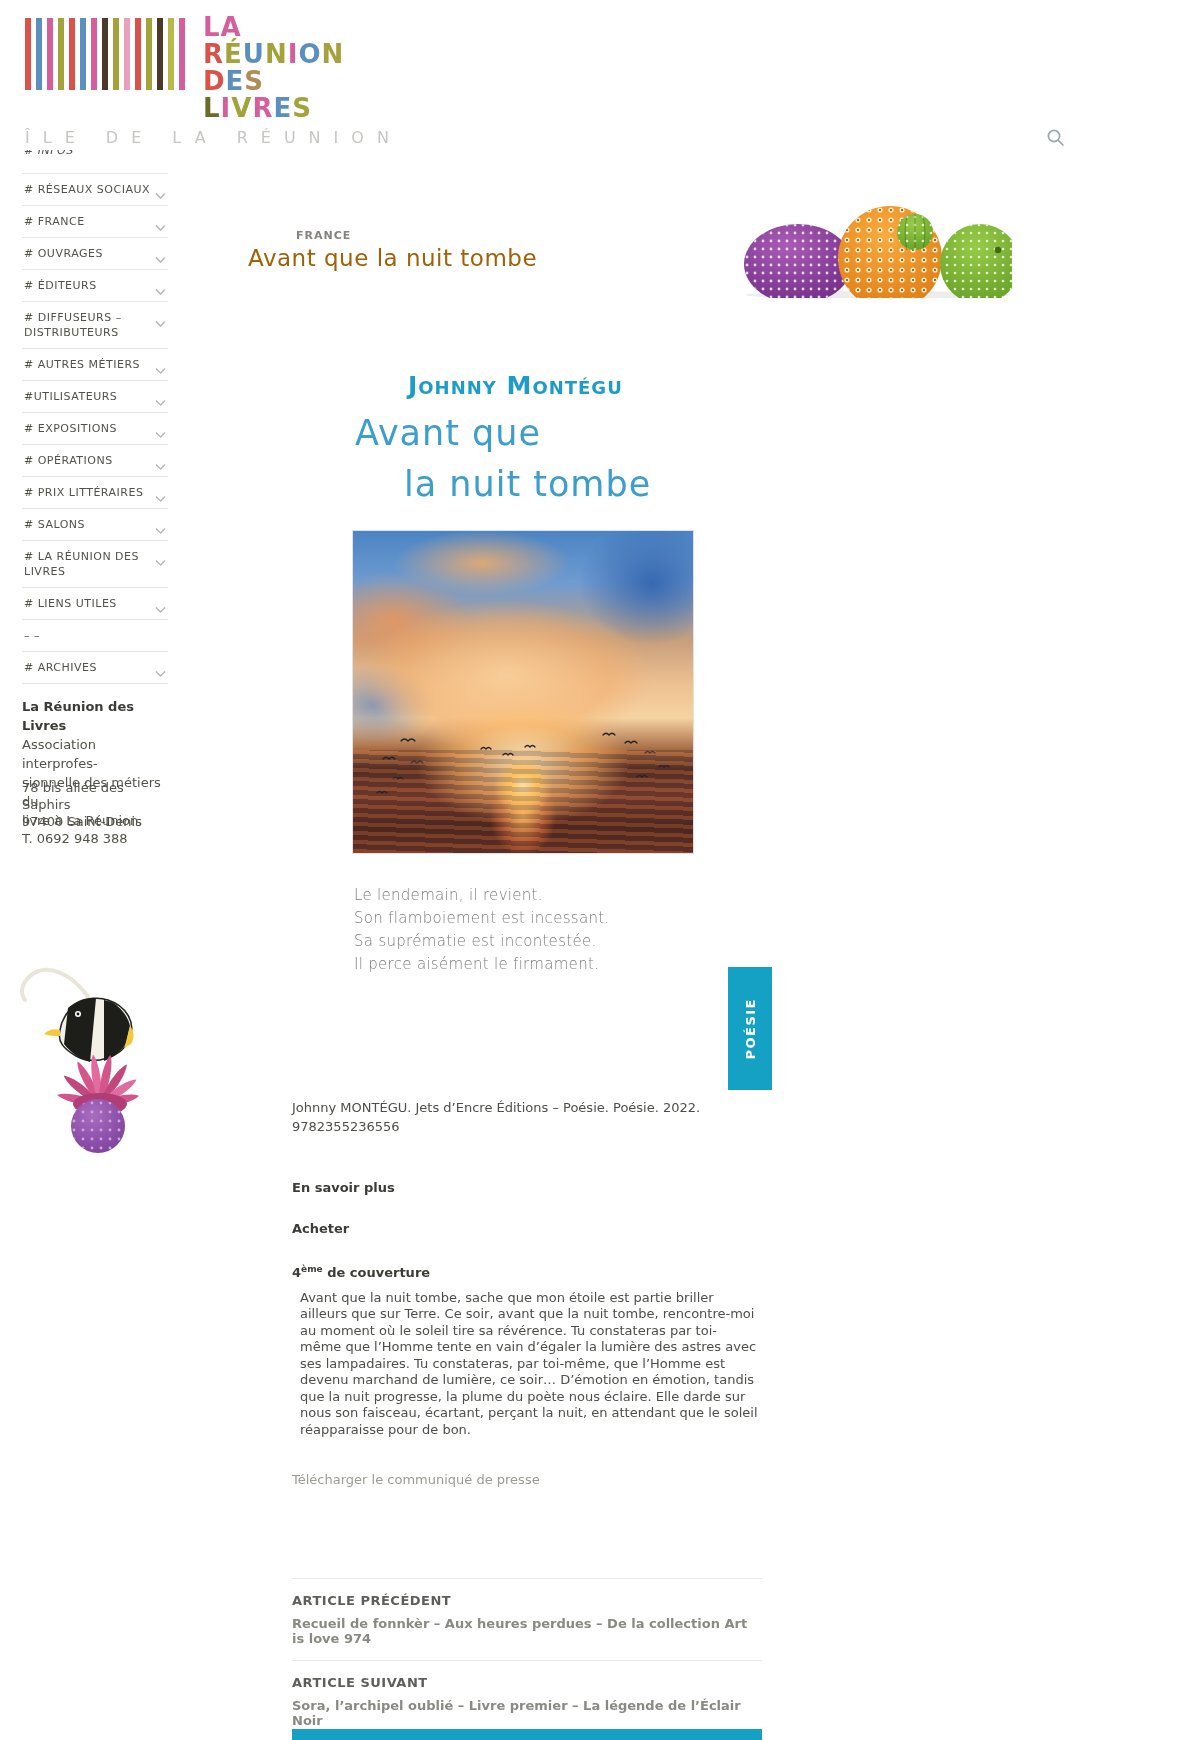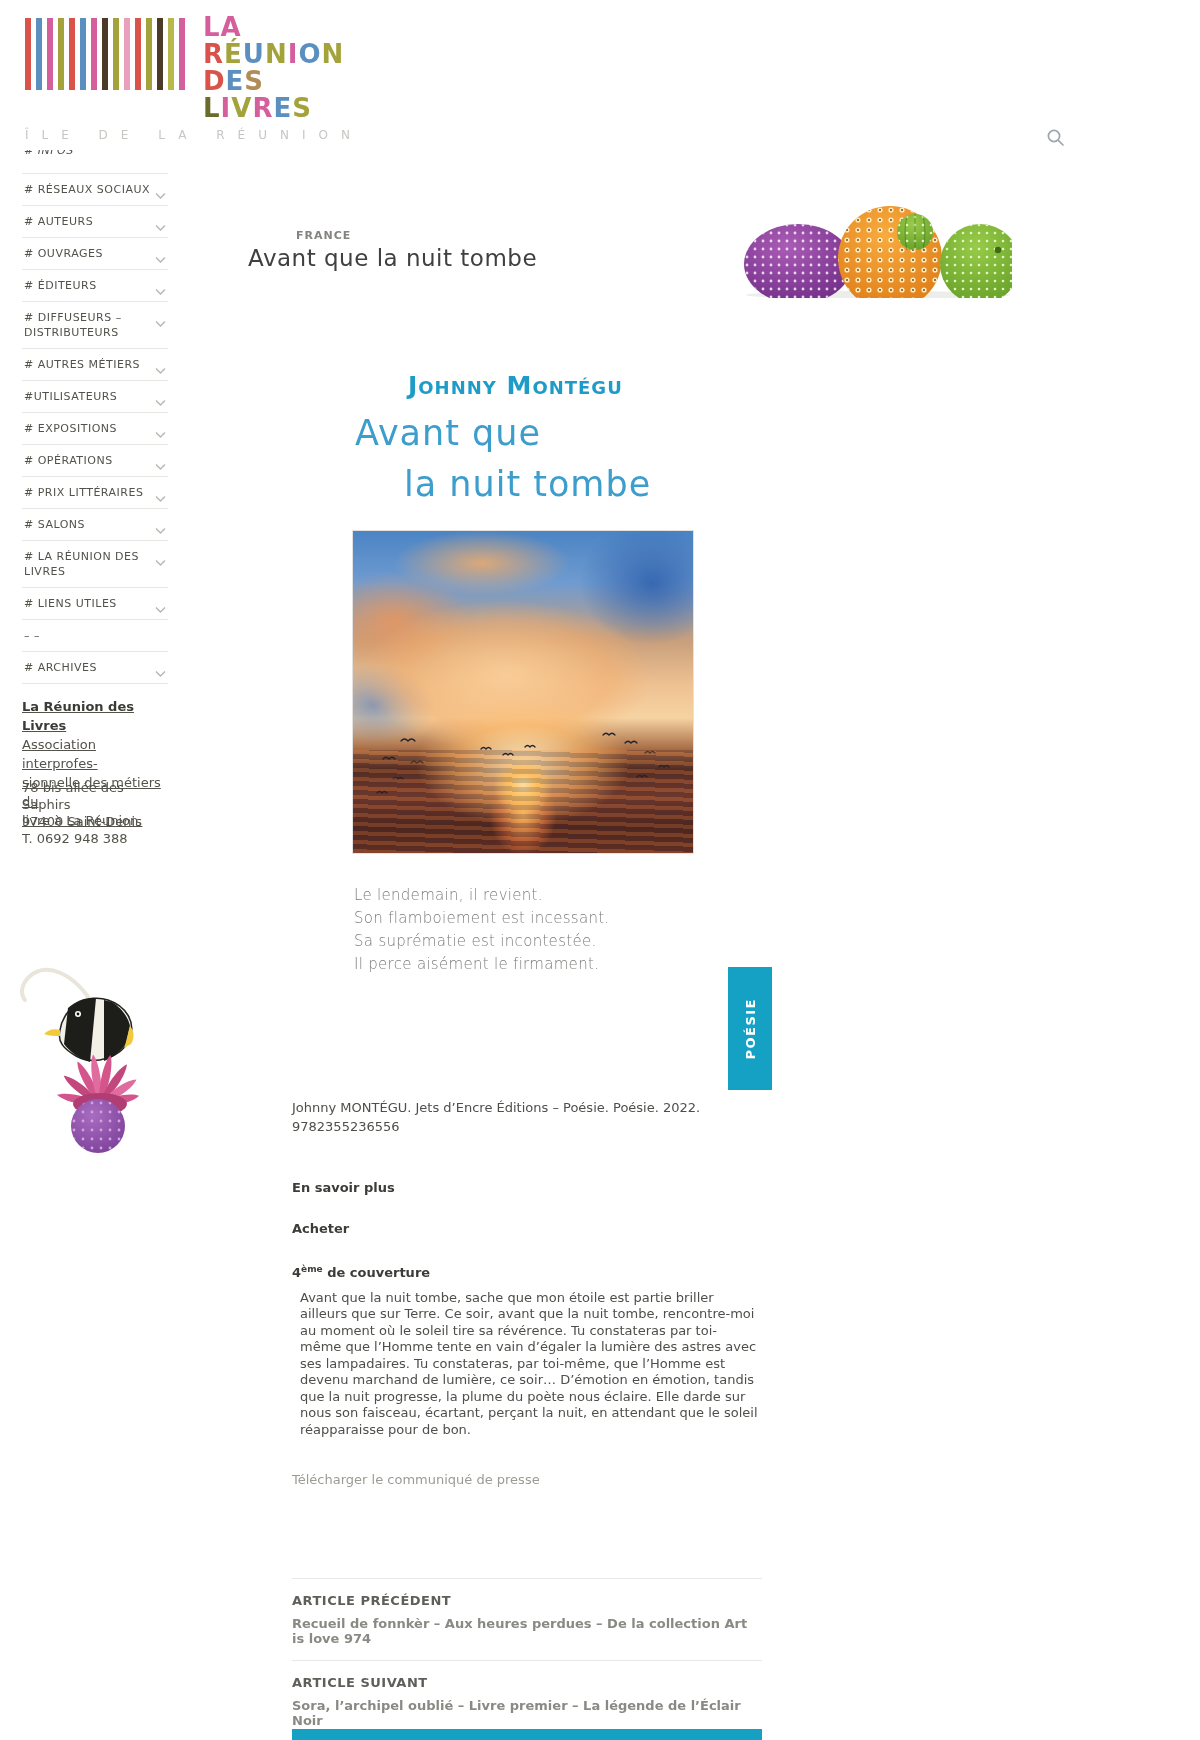--- a/index.html
+++ b/index.html
@@ -4,36 +4,36 @@
 <style>
   html,body{margin:0;padding:0;background:#fff;}
   .page{position:relative;width:1200px;height:1740px;background:#fff;overflow:hidden;
         font-family:"DejaVu Sans","Liberation Sans",sans-serif;color:#4e4e4a;}
   
   .logo{position:absolute;left:25px;top:14px;width:300px;cursor:pointer;}
   .logo-row{display:flex;align-items:flex-start;}
   .bars{display:flex;gap:5px;height:72px;margin-top:4px;}
   .bars span{width:6px;height:72px;display:block;}
   .logo-text{margin-left:18px;font-weight:bold;font-size:26px;line-height:27px;letter-spacing:1px;}
-  .logo-sub{margin-top:6px;font-size:12px;letter-spacing:13px;color:#c6c6c3;white-space:nowrap;}
+  .logo-sub{margin-top:6px;font-size:16px;letter-spacing:13px;color:#c6c6c3;white-space:nowrap;}
   
   .search{position:absolute;left:1046px;top:128px;width:20px;height:20px;cursor:pointer;}
   
   .sidebar{position:absolute;left:22px;top:150px;width:146px;}
   .side-item{position:relative;padding:8px 2px;border-bottom:1px solid #e7e7e3;cursor:pointer;}
   .side-label{font-size:11px;letter-spacing:.5px;color:#53524a;white-space:pre;line-height:15px;display:block;}
   .side-chev{position:absolute;right:2px;top:11px;}
   .side-item.clipped{padding-top:0;height:15px;overflow:hidden;}
   .side-item.clipped .side-label{margin-top:-7px;font-style:italic;}
-  .side-about{position:absolute;left:22px;top:697px;width:150px;font-size:13px;line-height:19px;color:#53524a;text-decoration:underline;}
+  .side-about{position:absolute;left:22px;top:697px;width:150px;font-size:13px;line-height:19px;color:#53524a;}
   .side-about b{color:#3a3a36;}
   .side-address{position:absolute;left:22px;top:779px;width:150px;font-size:13px;line-height:17px;color:#53524a;white-space:pre-line;}
   
   .kicker{position:absolute;left:296px;top:229px;font-size:11px;font-weight:bold;letter-spacing:1px;color:#85837d;}
-  .page-title{position:absolute;left:248px;top:245px;font-size:23px;letter-spacing:.5px;color:#404040;}
+  .page-title{position:absolute;left:248px;top:245px;font-size:23px;letter-spacing:.5px;color:#a16207;}
   
   .cover-author{position:absolute;left:408px;top:371px;font-size:25px;font-weight:bold;font-variant:small-caps;
                 color:#1e9cc7;letter-spacing:1px;}
   .cover-t1{position:absolute;left:355px;top:409px;}
   .cover-t2{position:absolute;left:404px;top:460px;}
   .cover-t1,.cover-t2{font-size:35px;font-weight:400;color:#3d9ecd;letter-spacing:1px;line-height:48px;}
   .painting{position:absolute;left:352px;top:530px;width:340px;height:322px;border:1px solid #e2e2e2;
     background-color:#6f98c9;
     background-image:
       radial-gradient(circle 30px at 50% 79%, #ffeeb6 0%, #ffca68 45%, rgba(255,160,70,0) 100%),
@@ -124,21 +124,21 @@
   <div class="side-item">
     <span class="side-label"># RÉSEAUX SOCIAUX</span>
     <span class="side-chev">
       <svg width="11" height="8" viewBox="0 0 11 8">
             <polyline points="1,1.5 5.5,6 10,1.5" fill="none" stroke="#b6b6b2" stroke-width="1.4"></polyline>
           </svg>
     </span>
   </div>
 
   <div class="side-item">
-    <span class="side-label"># AUTEURS</span>
+    <span class="side-label"># FRANCE</span>
     <span class="side-chev">
       <svg width="11" height="8" viewBox="0 0 11 8">
             <polyline points="1,1.5 5.5,6 10,1.5" fill="none" stroke="#b6b6b2" stroke-width="1.4"></polyline>
           </svg>
     </span>
   </div>
 
   <div class="side-item">
     <span class="side-label"># OUVRAGES</span>
     <span class="side-chev">

